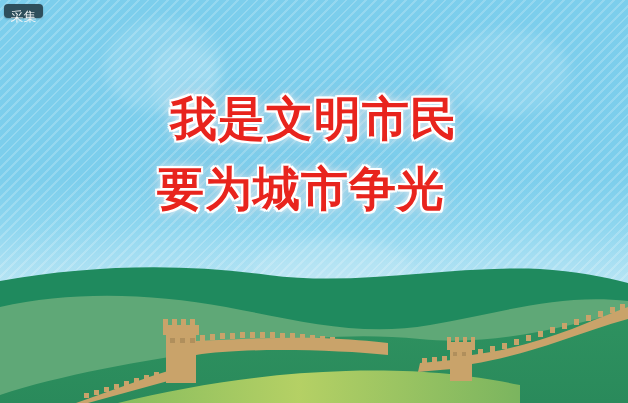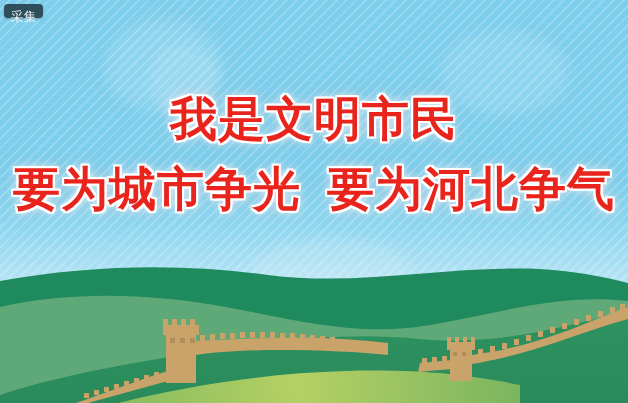--- a/index.html
+++ b/index.html
@@ -246,19 +246,18 @@
       </g>
     </svg>
   </div>
 
   <div class="slogan">
     <div class="line">
       <span class="phrase right">我是文明市民</span>
     </div>
     <div class="line">
       <span class="phrase left">要为城市争光</span>
-      <span class="phrase right">要为河北争气</span>
     </div>
   </div>
 
   <button class="capture-btn">采集</button>
 
 </div>
 
 </body></html>

